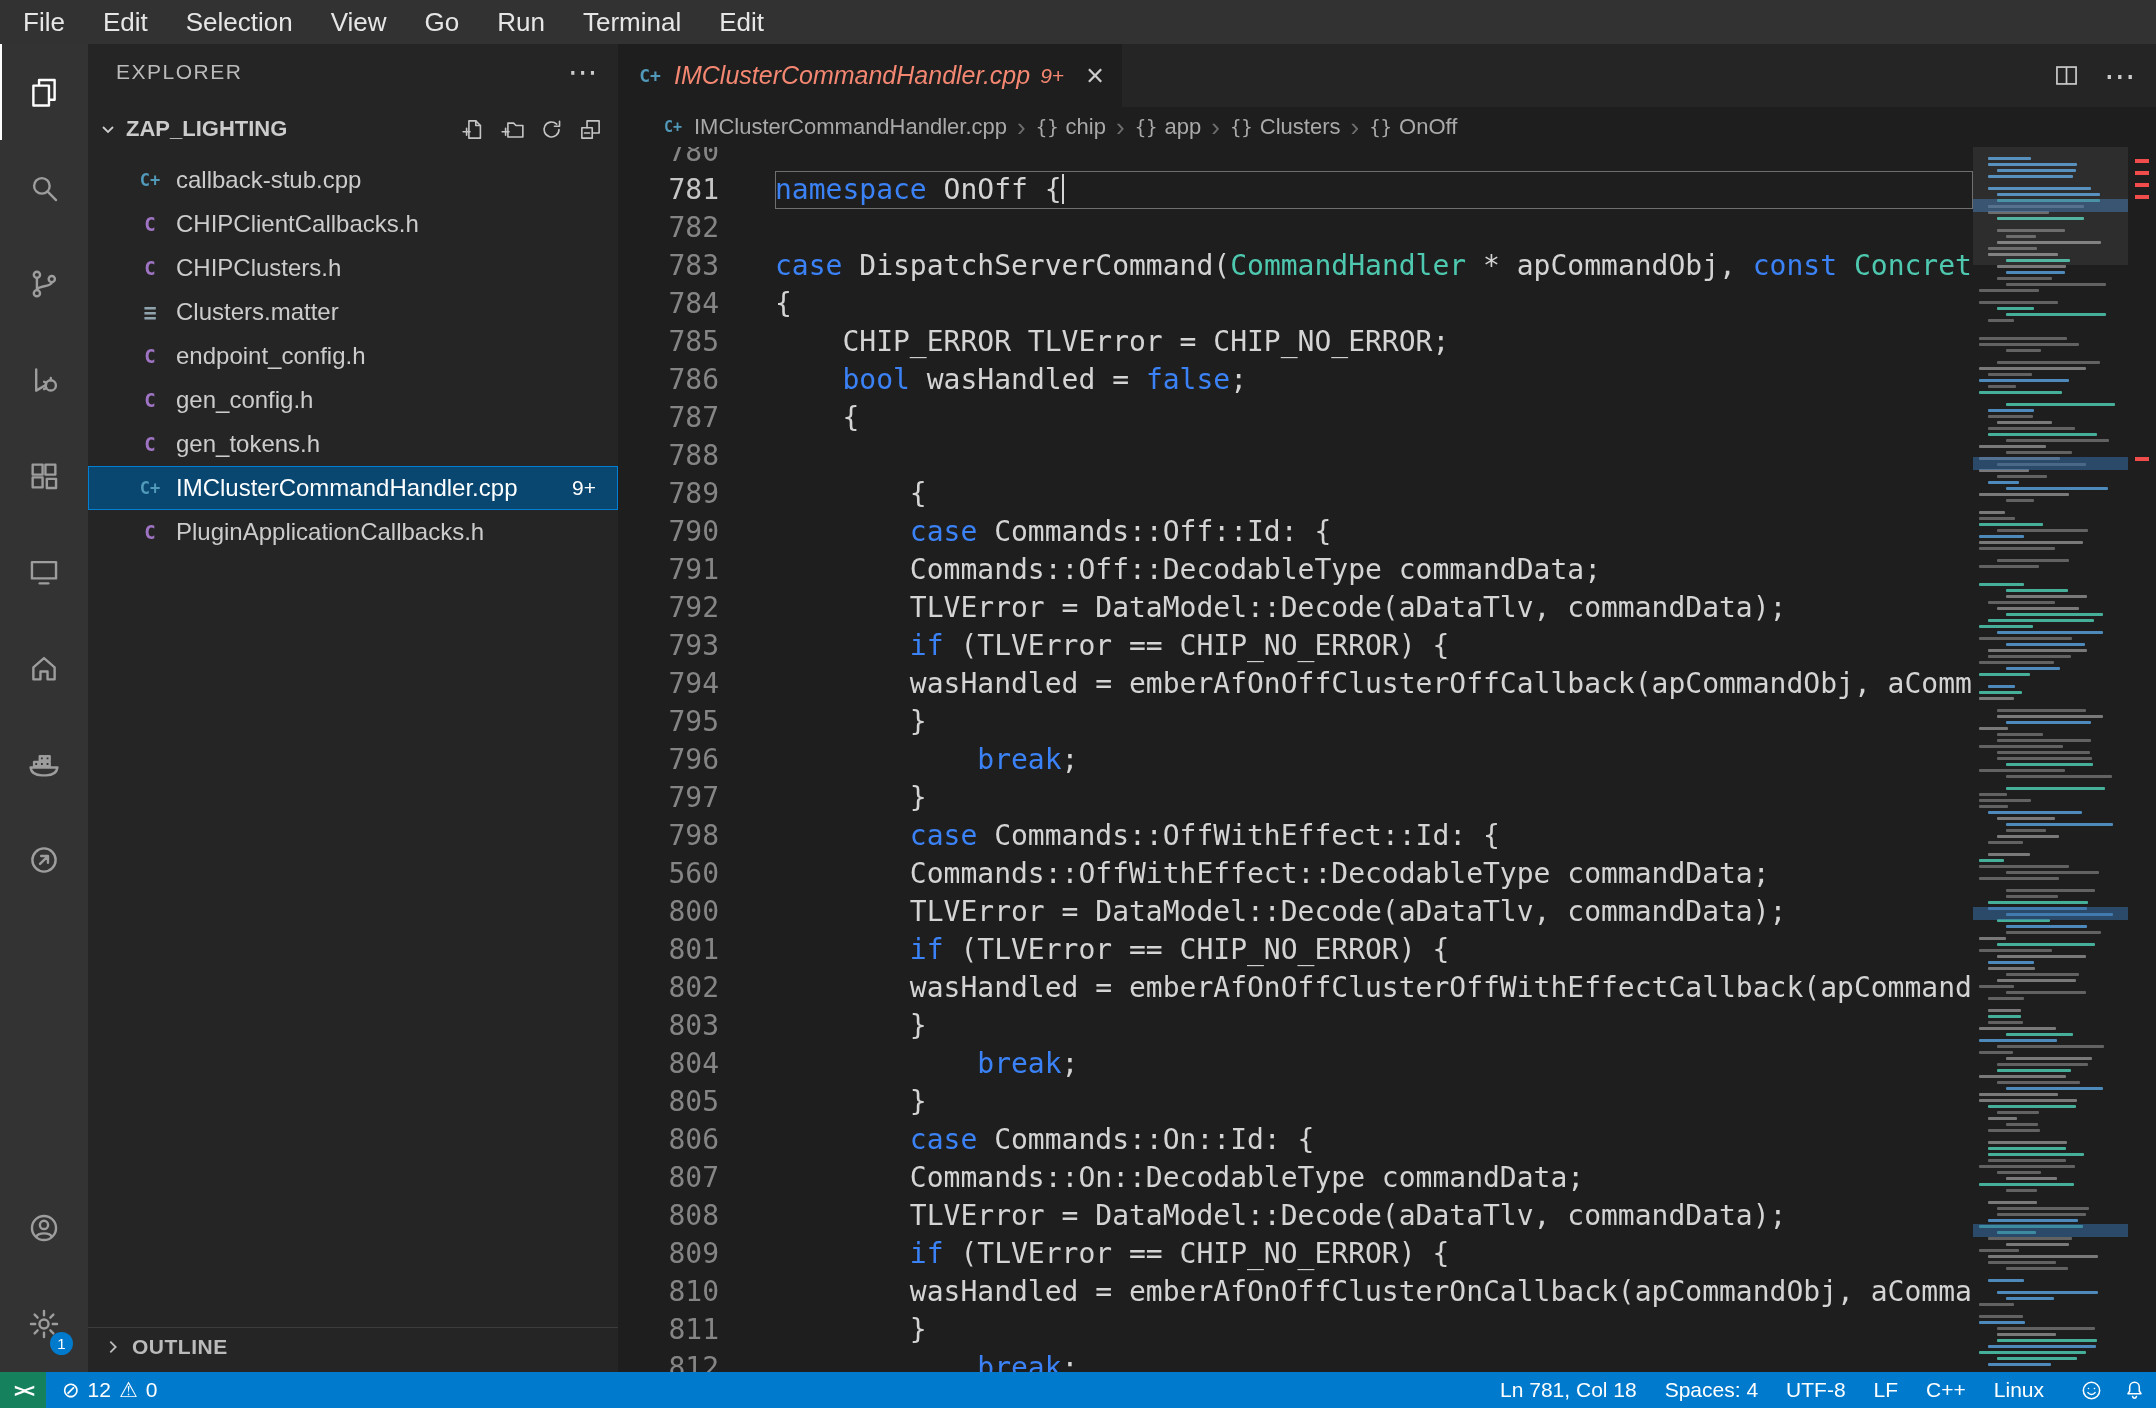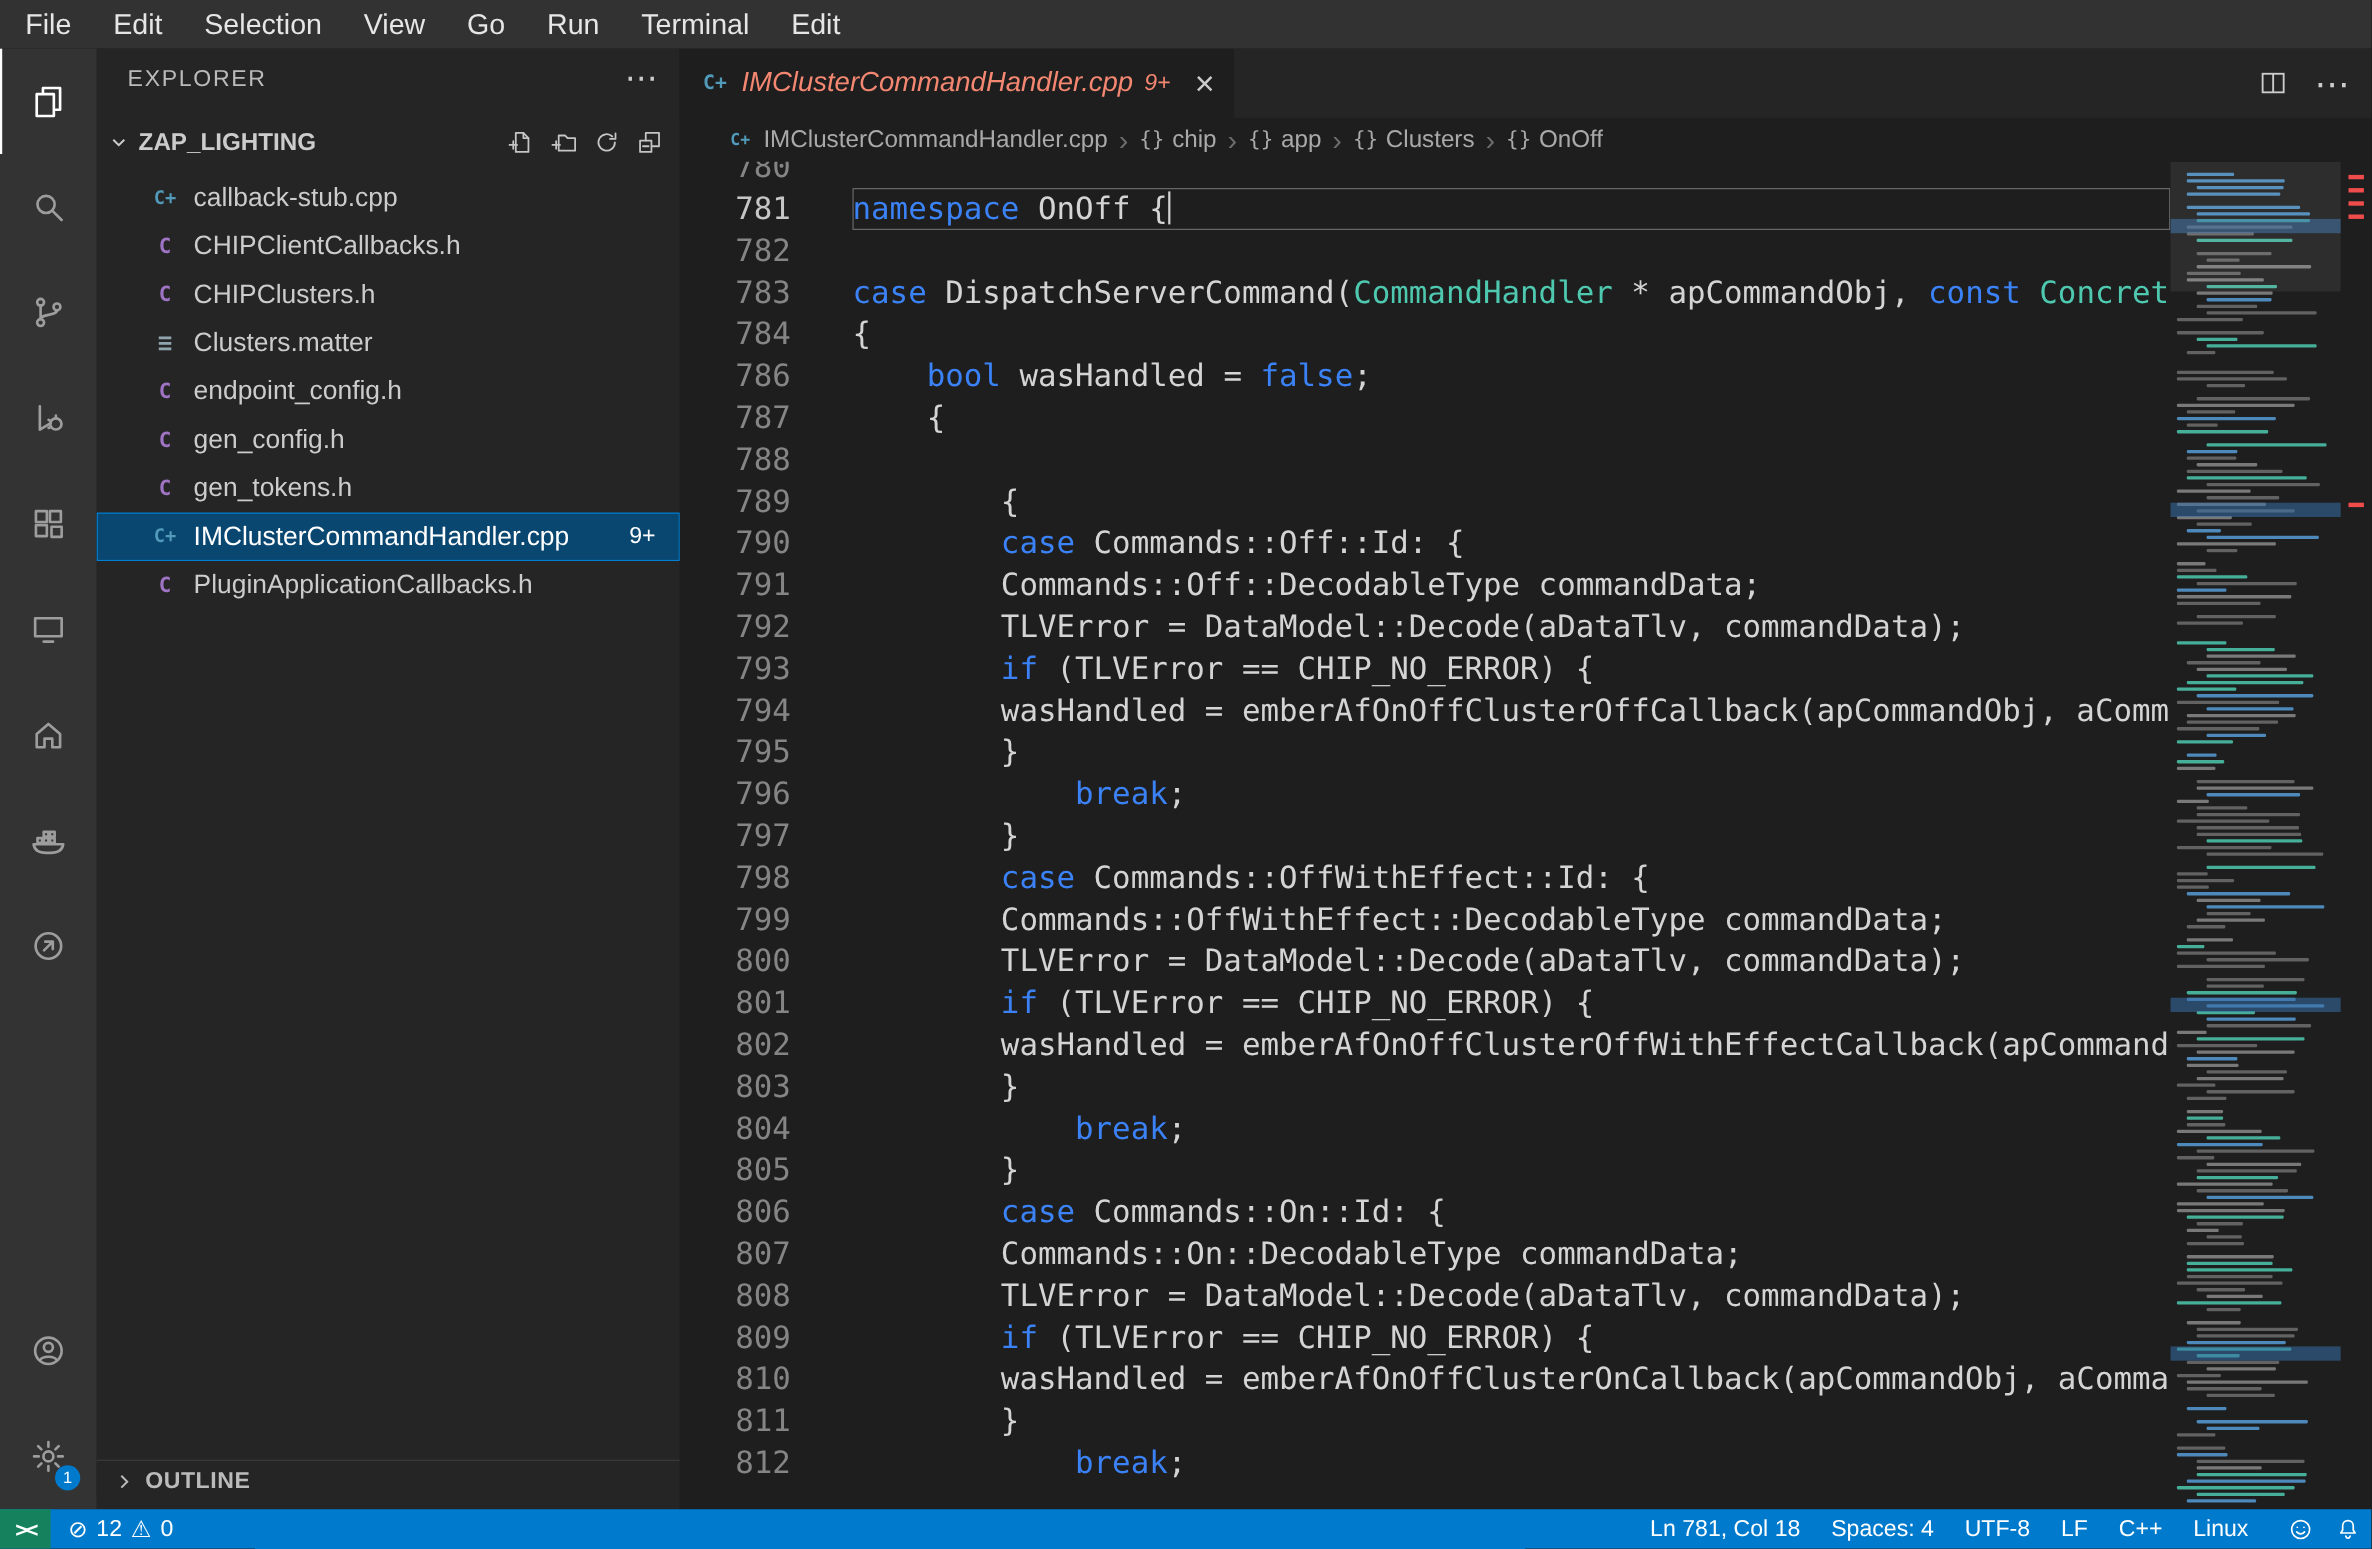--- a/index.html
+++ b/index.html
@@ -345,20 +345,24 @@
             </div>
             <div class="line">
               <span class="ln">783</span>
               <span class="lc"><span class="tok-k">case</span><span class="tok-p"> DispatchServerCommand(</span><span class="tok-t">CommandHandler</span><span class="tok-p"> * apCommandObj, </span><span class="tok-k">const</span><span class="tok-p"> </span><span class="tok-t">ConcreteCommandPath</span></span>
             </div>
             <div class="line">
               <span class="ln">784</span>
               <span class="lc"><span class="tok-p">{</span></span>
             </div>
             <div class="line">
+              <span class="ln">785</span>
+              <span class="lc"><span class="tok-p">    CHIP_ERROR TLVError = CHIP_NO_ERROR;</span></span>
+            </div>
+            <div class="line">
               <span class="ln">786</span>
               <span class="lc"><span class="tok-p">    </span><span class="tok-k">bool</span><span class="tok-p"> wasHandled = </span><span class="tok-k">false</span><span class="tok-p">;</span></span>
             </div>
             <div class="line">
               <span class="ln">787</span>
               <span class="lc"><span class="tok-p">    {</span></span>
             </div>
             <div class="line">
               <span class="ln">788</span>
             </div>
@@ -396,21 +400,21 @@
             </div>
             <div class="line">
               <span class="ln">797</span>
               <span class="lc"><span class="tok-p">        }</span></span>
             </div>
             <div class="line">
               <span class="ln">798</span>
               <span class="lc"><span class="tok-p">        </span><span class="tok-k">case</span><span class="tok-p"> Commands::OffWithEffect::Id: {</span></span>
             </div>
             <div class="line">
-              <span class="ln">799</span>
+              <span class="ln">560</span>
               <span class="lc"><span class="tok-p">        Commands::OffWithEffect::DecodableType commandData;</span></span>
             </div>
             <div class="line">
               <span class="ln">800</span>
               <span class="lc"><span class="tok-p">        TLVError = DataModel::Decode(aDataTlv, commandData);</span></span>
             </div>
             <div class="line">
               <span class="ln">801</span>
               <span class="lc"><span class="tok-p">        </span><span class="tok-k">if</span><span class="tok-p"> (TLVError == CHIP_NO_ERROR) {</span></span>
             </div>

